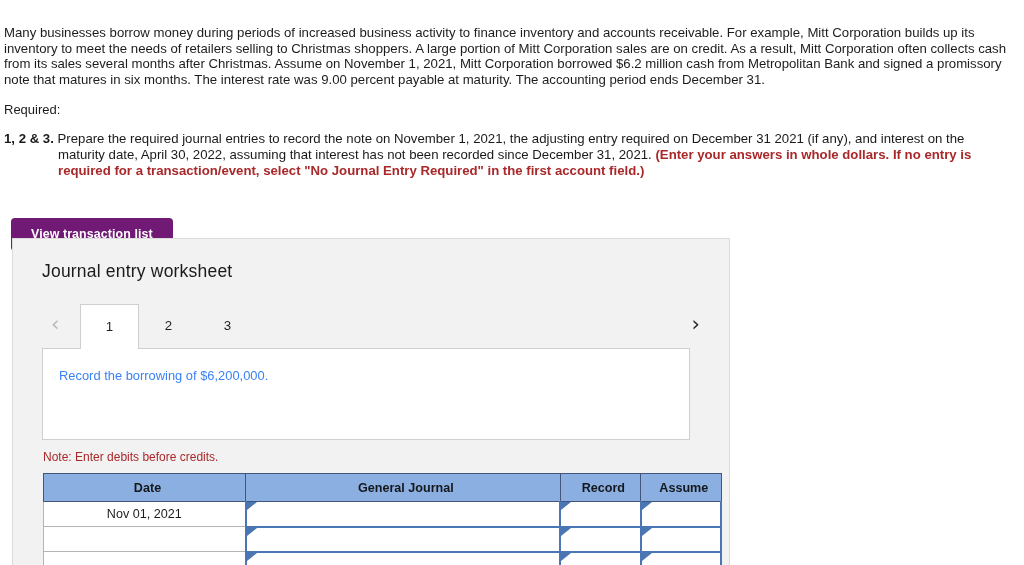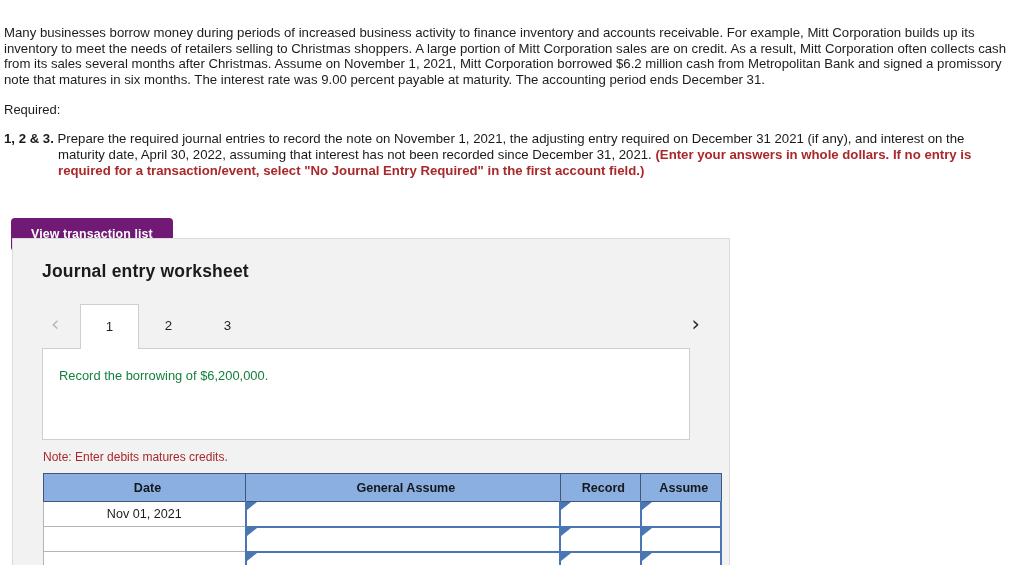--- a/index.html
+++ b/index.html
@@ -76,21 +76,21 @@
     top: 238px;
     width: 718px;
     min-height: 327px;
     background: #f2f2f2;
     border: 1px solid #dcdcdc;
     box-sizing: border-box;
   }
 
   .panel-title {
     font-size: 17.5px;
-    font-weight: bold;
+    font-weight: normal;
     color: #1b1b1b;
     padding: 22px 0 0 29px;
     letter-spacing: .2px;
   }
 
   
   .tabs {
     position: relative;
     margin: 22px 0 0 0;
     height: 44px;
@@ -146,21 +146,21 @@
     margin: 0 0 0 29px;
     width: 648px;
     height: 92px;
     background: #ffffff;
     border: 1px solid #cfcfcf;
     box-sizing: border-box;
     z-index: 1;
   }
   .instruction-text {
     font-size: 12.9px;
-    color: #15803d;
+    color: #3b82f6;
     padding: 19px 0 0 16px;
   }
 
   .note {
     font-size: 12px;
     color: #a9282a;
     padding: 10px 0 0 30px;
   }
 
   
@@ -248,33 +248,33 @@
       <div class="tab">3</div>
     </div>
 
     <span class="tab-arrow arrow-right">›</span>
   </div>
 
   <div class="instruction-box">
     <div class="instruction-text">Record the borrowing of $6,200,000.</div>
   </div>
 
-  <div class="note">Note: Enter debits matures credits.</div>
+  <div class="note">Note: Enter debits before credits.</div>
 
   <table class="jtable">
     <colgroup>
       <col class="col-date">
         <col class="col-gj">
         <col class="col-debit">
         <col class="col-credit">
     </colgroup>
     <thead>
       <tr>
         <th>Date</th>
-        <th>General Assume</th>
+        <th>General Journal</th>
         <th>Record</th>
         <th>Assume</th>
       </tr>
     </thead>
     <tbody>
       <tr>
         <td class="date-cell first">Nov 01, 2021</td>
         <td class="input-cell"></td>
         <td class="input-cell"></td>
         <td class="input-cell"></td>

